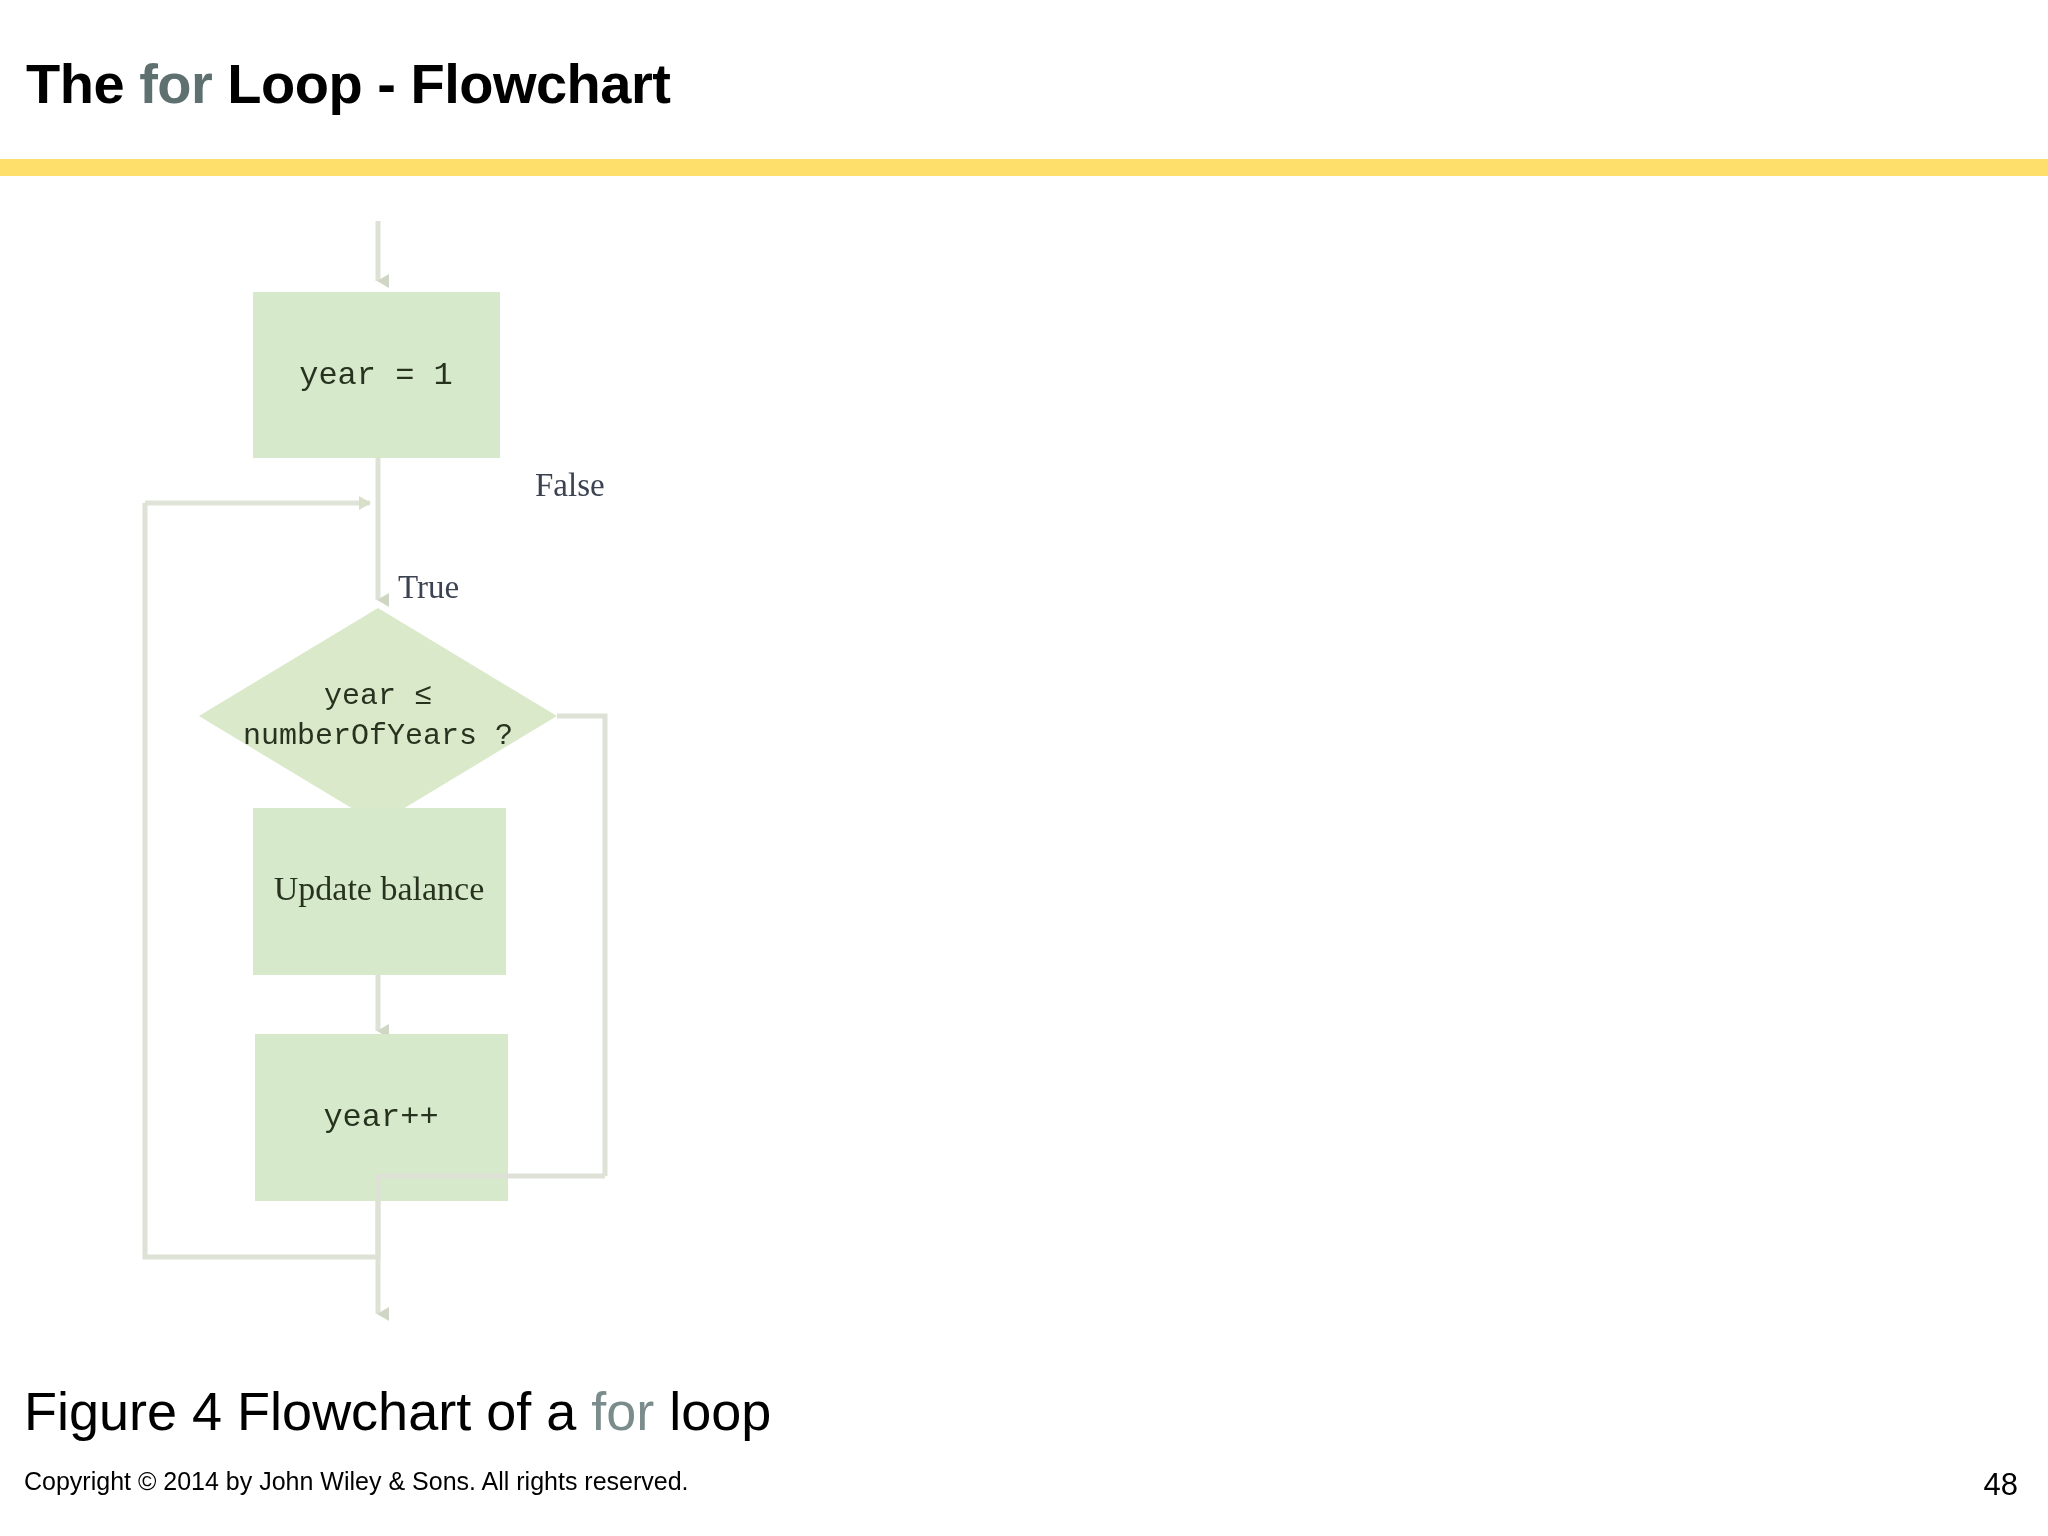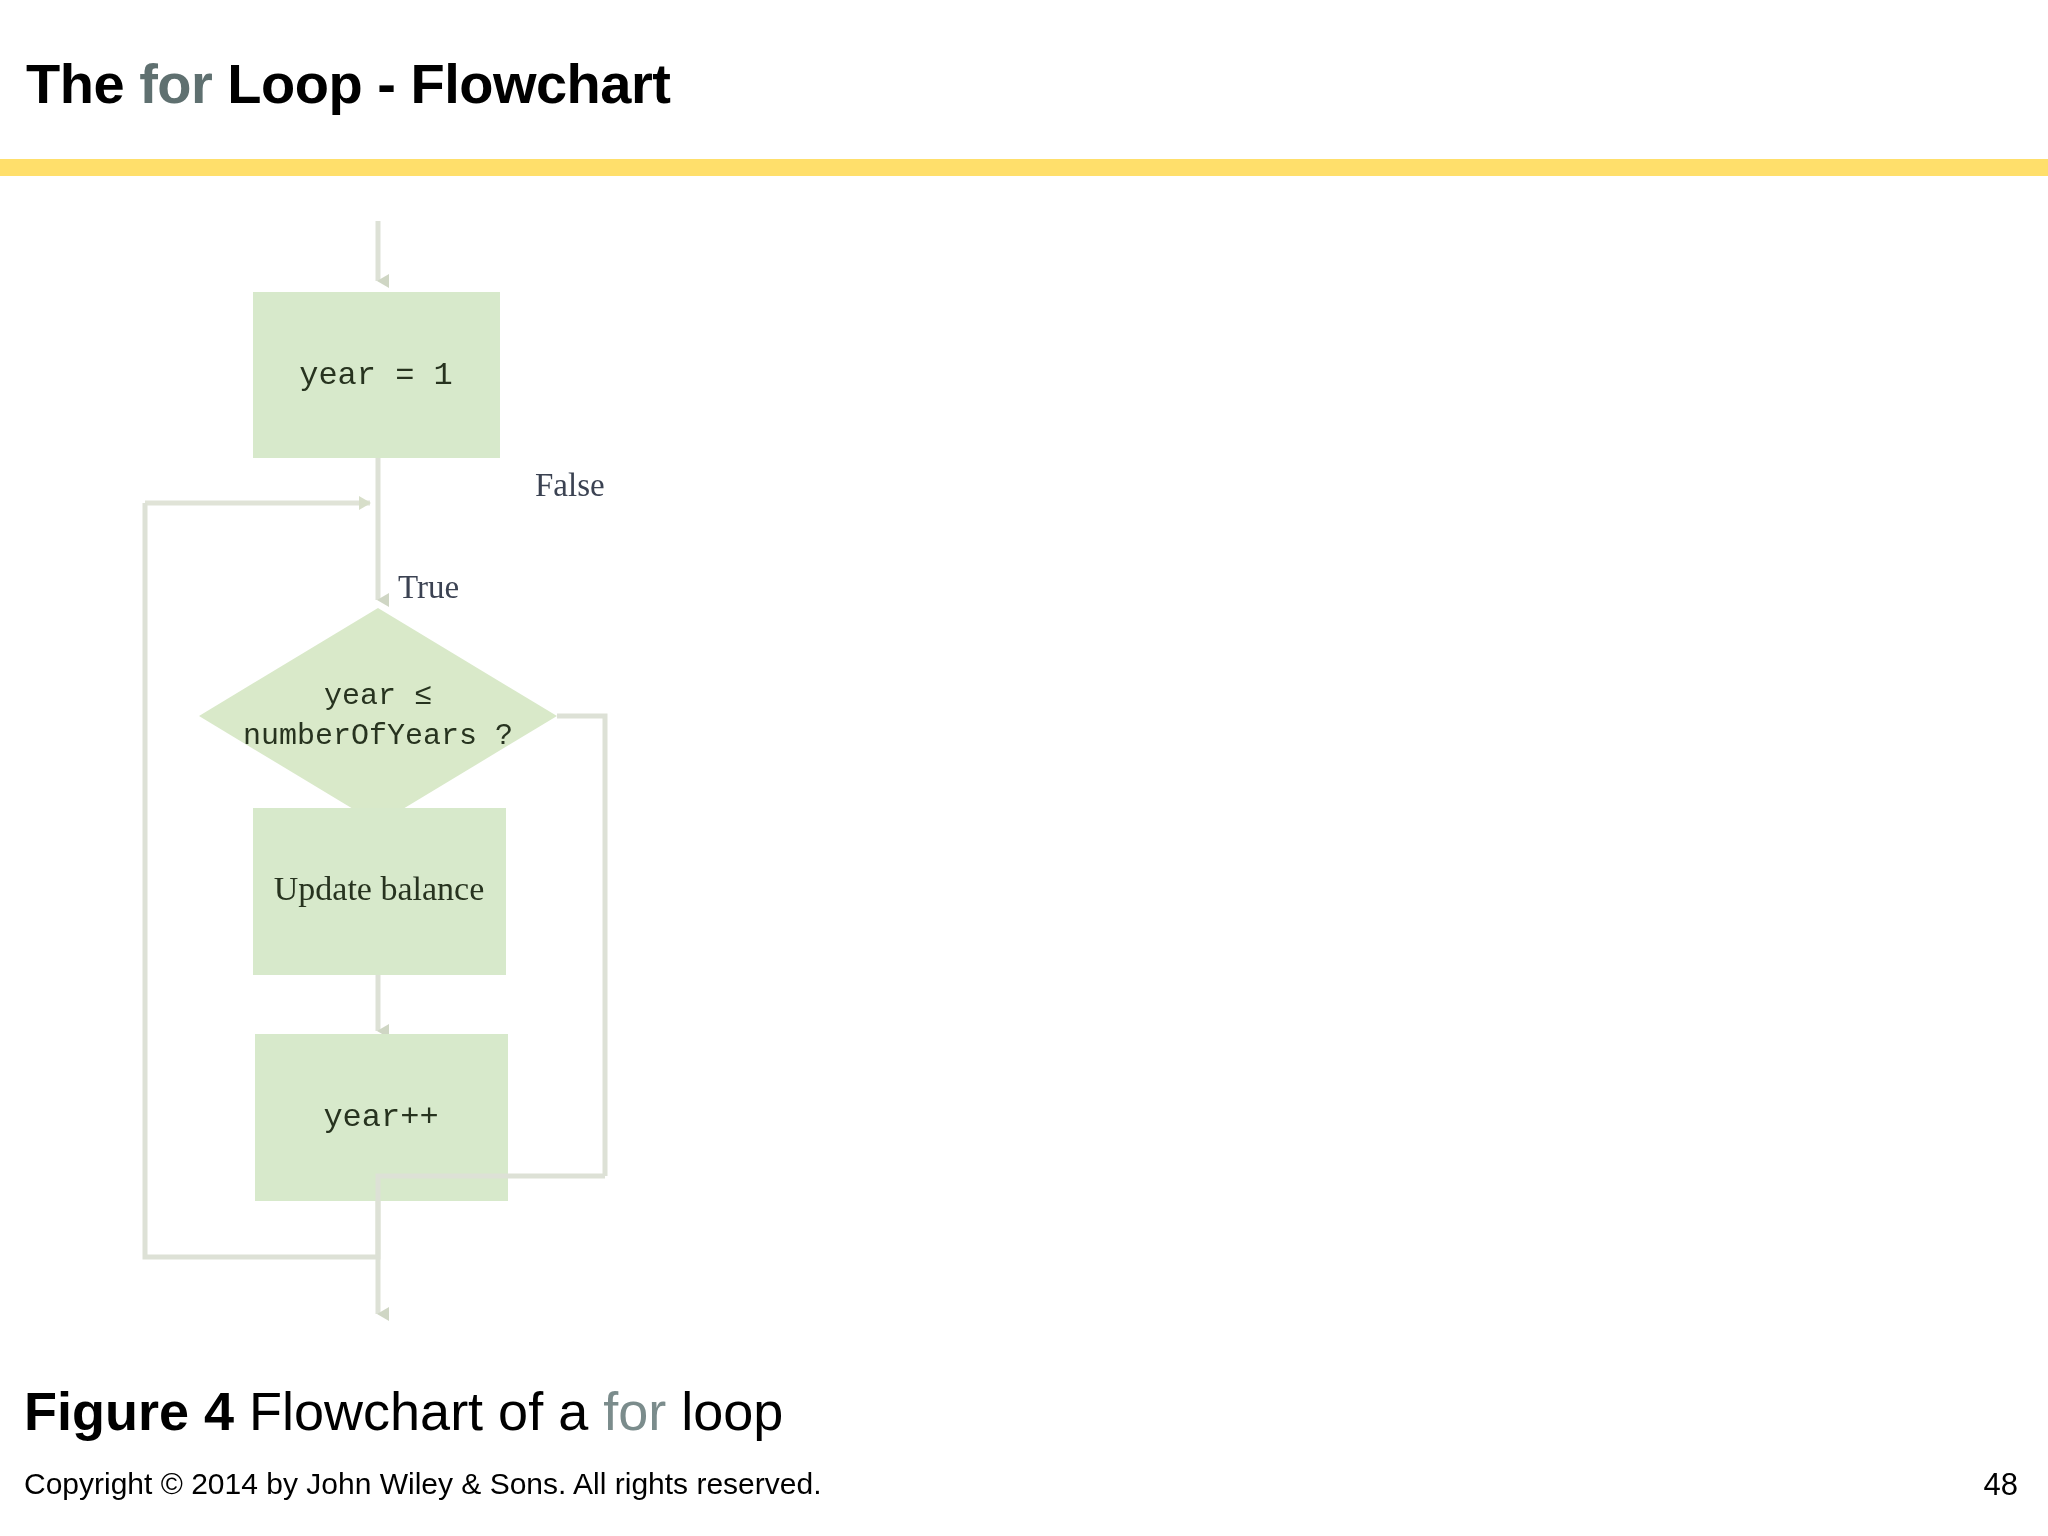--- a/index.html
+++ b/index.html
@@ -56,32 +56,32 @@
   #figure-caption {
     position: absolute;
     left: 24px;
     top: 1382px;
     font-size: 54px;
     color: #000000;
     white-space: nowrap;
     line-height: 1.1;
   }
   #figure-caption .fig-label {
-    font-weight: bold;
+    font-weight: normal;
   }
   #figure-caption .kw {
     color: #7b8c8c;
   }
 
   
   #footer-copyright {
     position: absolute;
     left: 24px;
     top: 1467px;
-    font-size: 30px;
+    font-size: 25px;
     color: #000000;
     white-space: nowrap;
   }
   #footer-pagenum {
     position: absolute;
     right: 30px;
     top: 1467px;
     font-size: 31px;
     color: #000000;
     text-align: right;

